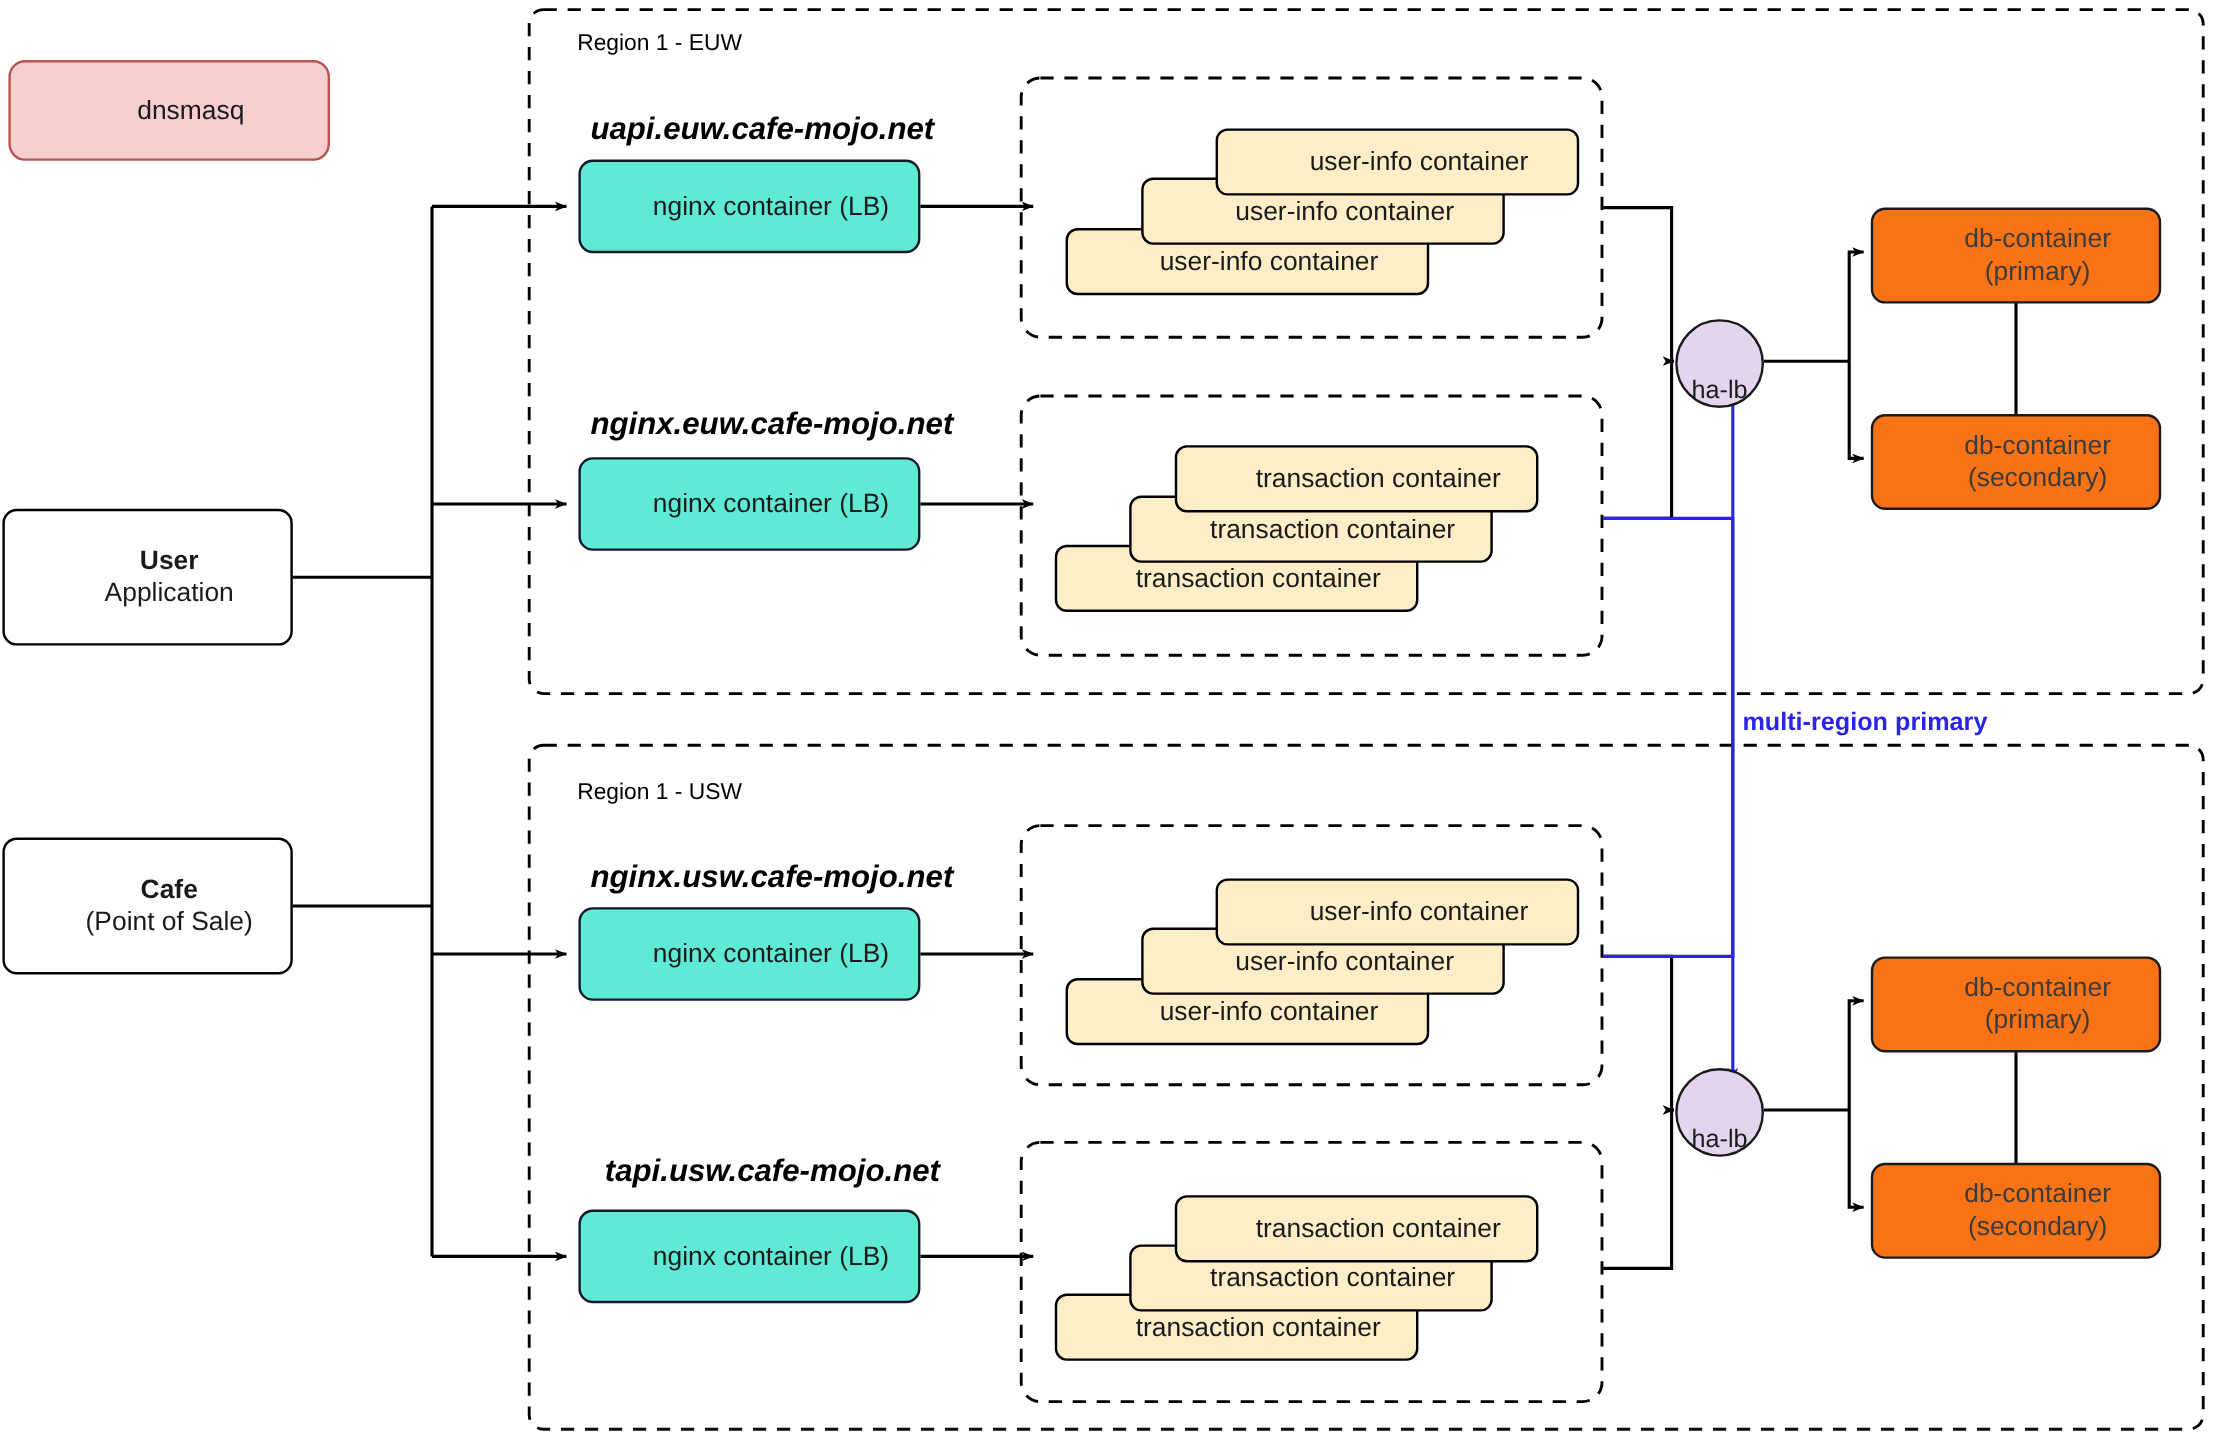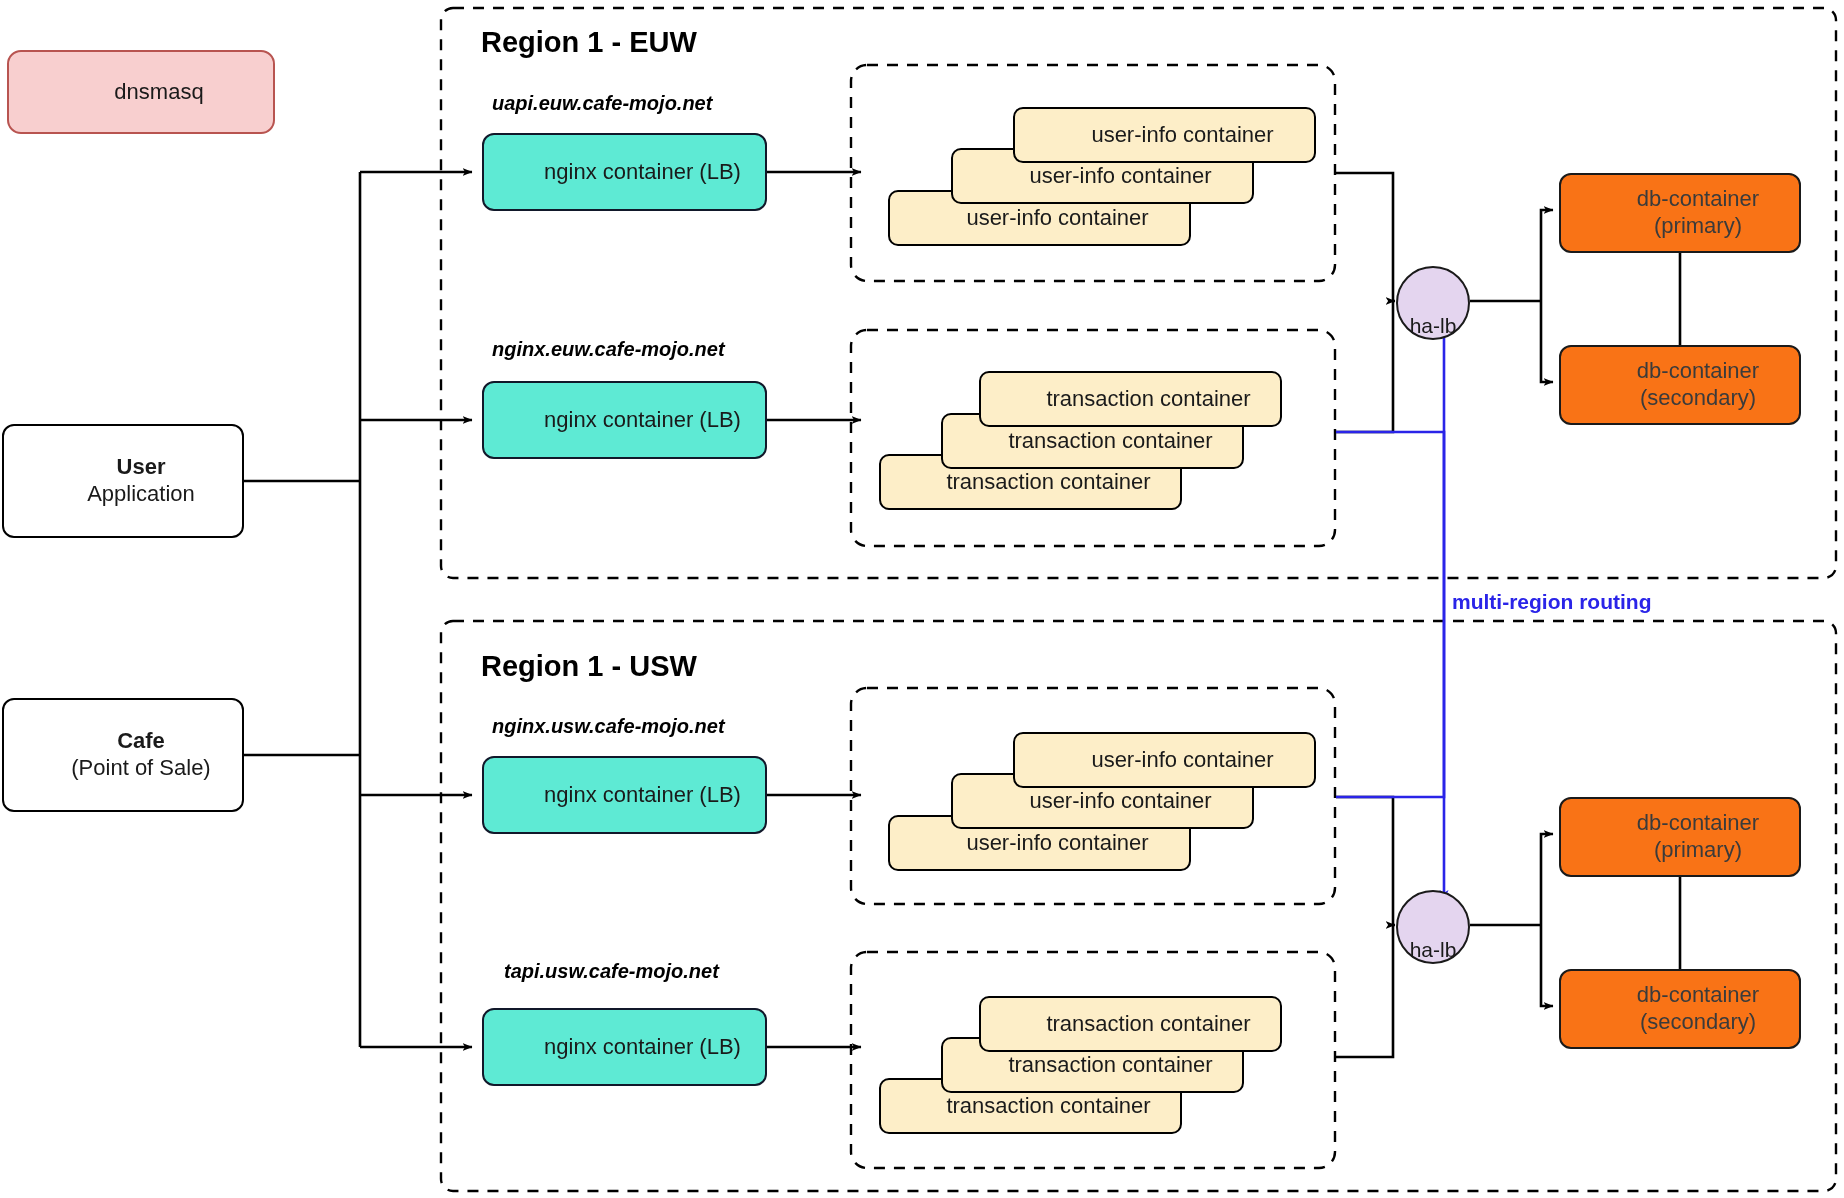--- a/index.html
+++ b/index.html
@@ -74,27 +74,27 @@
     font-size: 21px;
     color: #1a1a1a;
   }
   .lbl {
     position: absolute;
     font-size: 22px;
     color: #000000;
     white-space: nowrap;
   }
   .lbl-region {
-    font-weight: bold;
-    font-size: 29px;
+    font-weight: normal;
+    font-size: 19px;
   }
   .lbl-domain {
     font-weight: bold;
     font-style: italic;
-    font-size: 20px;
+    font-size: 26px;
   }
   .lbl-route {
     font-weight: bold;
     font-size: 21px;
     color: #2a24e8;
   }
 </style>
 </head>
 <body>
 
@@ -259,15 +259,15 @@
 
   <div class="node node-db" style="left:1559px; top:797px; width:242px; height:80px;">
     <span>db-container</span>
     <span>(primary)</span>
   </div>
   <div class="node node-db" style="left:1559px; top:969px; width:242px; height:80px;">
     <span>db-container</span>
     <span>(secondary)</span>
   </div>
 
-  <div class="lbl lbl-route" style="left:1452px; top:590px;">multi-region routing</div>
+  <div class="lbl lbl-route" style="left:1452px; top:590px;">multi-region primary</div>
 
 </div>
 
 </body></html>

